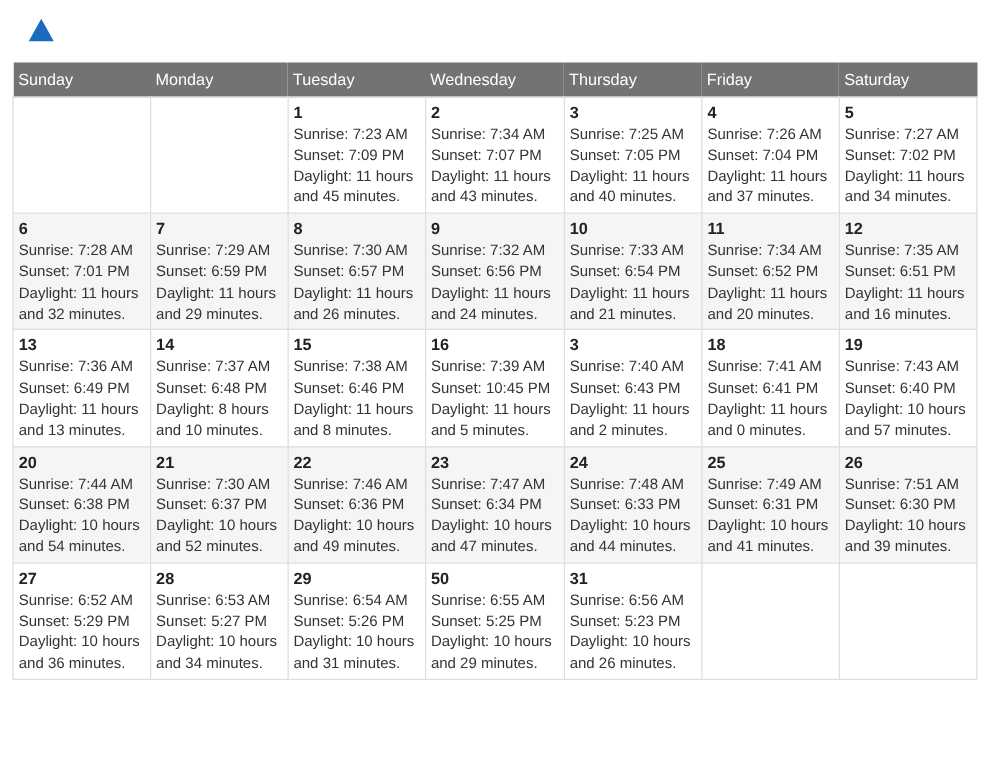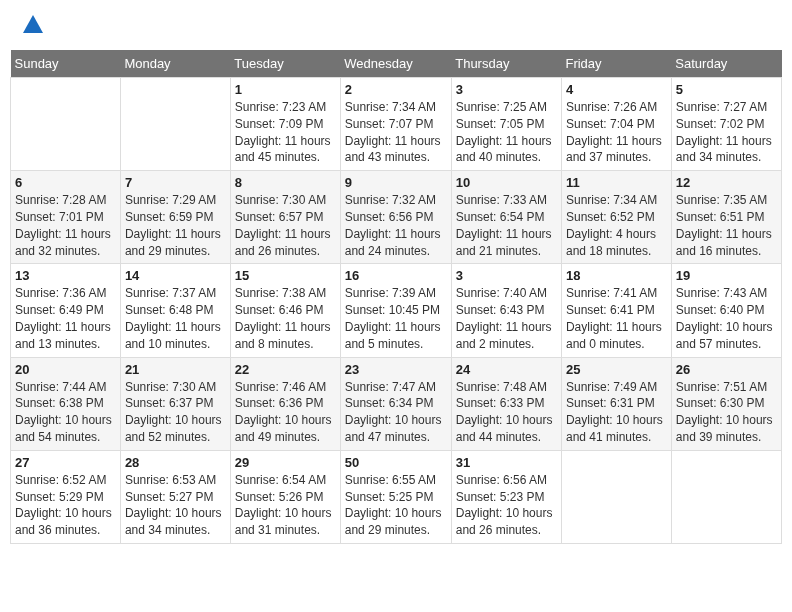--- a/index.html
+++ b/index.html
@@ -213,21 +213,21 @@
           <span>Sunrise: 7:33 AM</span><br>
           <span>Sunset: 6:54 PM</span><br>
           <span>Daylight: 11 hours and 21 minutes.</span>
         </div>
         </td>
         <td>
           <span class="day-number">11</span>
         <div class="day-info">
           <span>Sunrise: 7:34 AM</span><br>
           <span>Sunset: 6:52 PM</span><br>
-          <span>Daylight: 4 hours and 18 minutes.</span>
+          <span>Daylight: 11 hours and 20 minutes.</span>
         </div>
         </td>
         <td>
           <span class="day-number">12</span>
         <div class="day-info">
           <span>Sunrise: 7:35 AM</span><br>
           <span>Sunset: 6:51 PM</span><br>
           <span>Daylight: 11 hours and 16 minutes.</span>
         </div>
         </td>
@@ -239,21 +239,21 @@
           <span>Sunrise: 7:36 AM</span><br>
           <span>Sunset: 6:49 PM</span><br>
           <span>Daylight: 11 hours and 13 minutes.</span>
         </div>
         </td>
         <td>
           <span class="day-number">14</span>
         <div class="day-info">
           <span>Sunrise: 7:37 AM</span><br>
           <span>Sunset: 6:48 PM</span><br>
-          <span>Daylight: 11 hours and 10 minutes.</span>
+          <span>Daylight: 8 hours and 10 minutes.</span>
         </div>
         </td>
         <td>
           <span class="day-number">15</span>
         <div class="day-info">
           <span>Sunrise: 7:38 AM</span><br>
           <span>Sunset: 6:46 PM</span><br>
           <span>Daylight: 11 hours and 8 minutes.</span>
         </div>
         </td>

